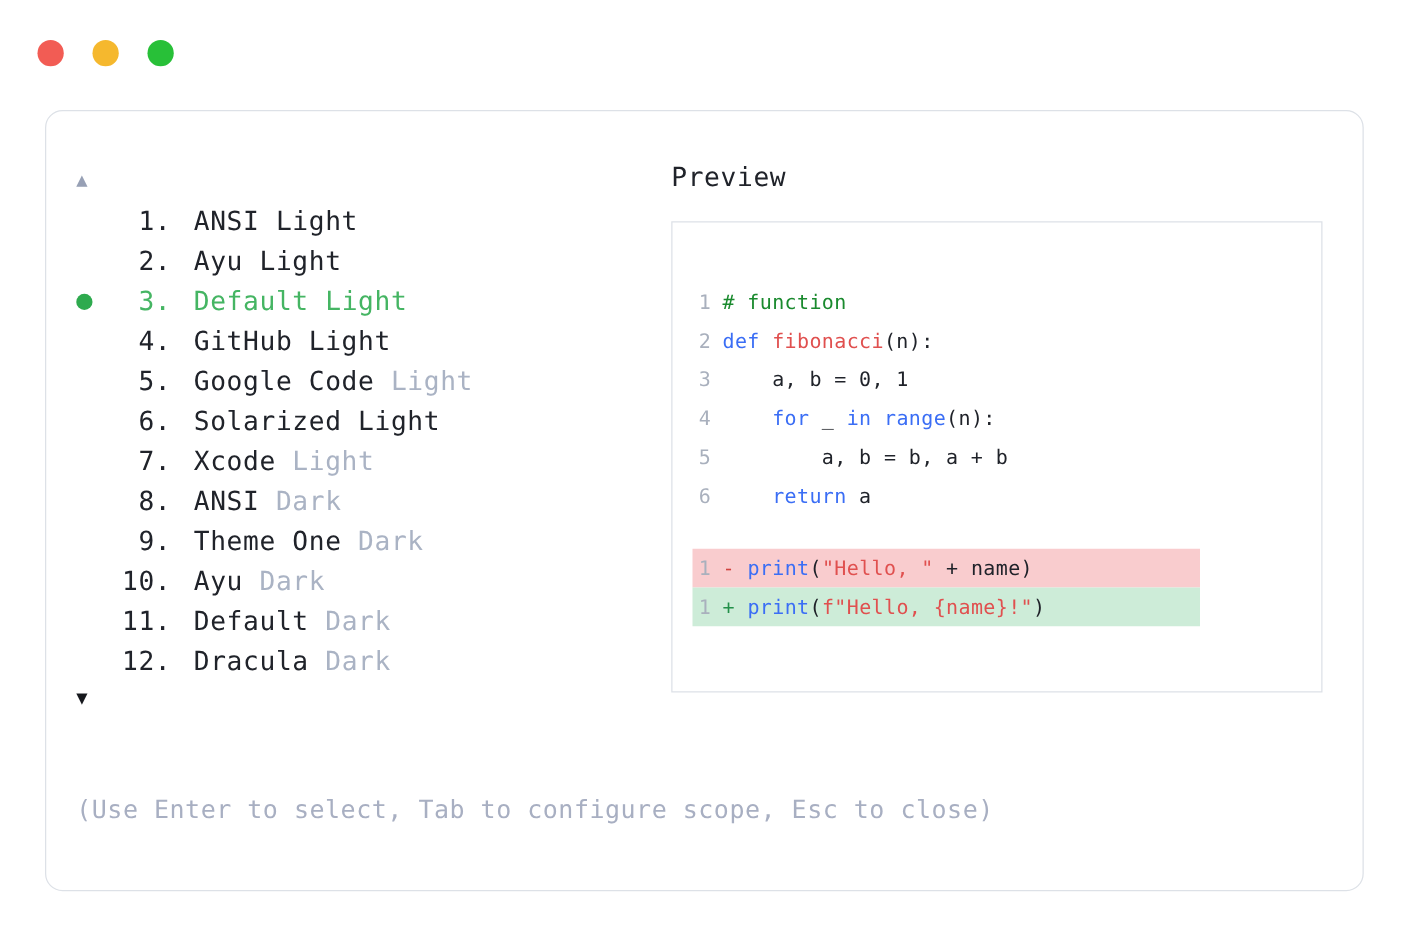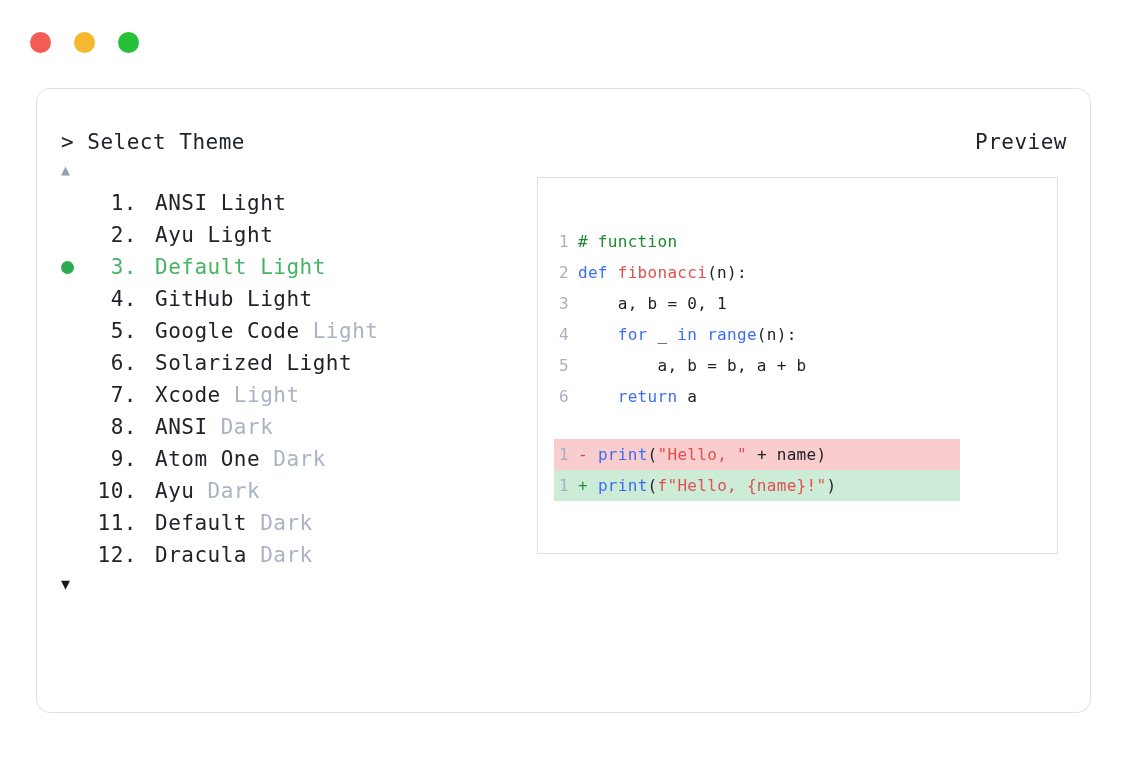--- a/index.html
+++ b/index.html
@@ -139,21 +139,20 @@
     position: absolute;
     left: 500px;
     top: 40px;
     width: 530px;
   }
   .preview-title {
     font-size: 21px;
     line-height: 26px;
     color: #20232a;
     letter-spacing: 0.5px;
-    text-align: right;
   }
   .preview-panel {
     margin-top: 22px;
     width: 521px;
     height: 377px;
     box-sizing: border-box;
     border: 1.5px solid #dde1e7;
     background: #ffffff;
     position: relative;
   }
@@ -217,44 +216,44 @@
     <span class="dot red" style="background: rgb(242, 92, 84);"></span>
     <span class="dot amber" style="background: rgb(245, 184, 46);"></span>
     <span class="dot green" style="background: rgb(40, 192, 56);"></span>
   </div>
 </div>
 
 <div class="card">
   <div class="card-inner">
 
     <div class="selector">
-      <div class="prompt">&gt; Select Theme</div>
 
       <div class="scroll-arrow up">▲</div>
 
       <div class="theme-list" id="theme-list">
           <div class="theme-row"><span class="bullet-cell"><span class="bullet hidden"></span></span><span class="idx">1.</span><span class="sep"> </span><span class="label-main">ANSI</span><span class="label-main"> Light</span></div>
           <div class="theme-row"><span class="bullet-cell"><span class="bullet hidden"></span></span><span class="idx">2.</span><span class="sep"> </span><span class="label-main">Ayu</span><span class="label-main"> Light</span></div>
           <div class="theme-row"><span class="bullet-cell"><span class="bullet"></span></span><span class="idx sel">3.</span><span class="sep sel"> </span><span class="label-main sel">Default</span><span class="label-main sel"> Light</span></div>
           <div class="theme-row"><span class="bullet-cell"><span class="bullet hidden"></span></span><span class="idx">4.</span><span class="sep"> </span><span class="label-main">GitHub</span><span class="label-main"> Light</span></div>
           <div class="theme-row"><span class="bullet-cell"><span class="bullet hidden"></span></span><span class="idx">5.</span><span class="sep"> </span><span class="label-main">Google Code</span><span class="label-dim"> Light</span></div>
           <div class="theme-row"><span class="bullet-cell"><span class="bullet hidden"></span></span><span class="idx">6.</span><span class="sep"> </span><span class="label-main">Solarized</span><span class="label-main"> Light</span></div>
           <div class="theme-row"><span class="bullet-cell"><span class="bullet hidden"></span></span><span class="idx">7.</span><span class="sep"> </span><span class="label-main">Xcode</span><span class="label-dim"> Light</span></div>
           <div class="theme-row"><span class="bullet-cell"><span class="bullet hidden"></span></span><span class="idx">8.</span><span class="sep"> </span><span class="label-main">ANSI</span><span class="label-dim"> Dark</span></div>
-          <div class="theme-row"><span class="bullet-cell"><span class="bullet hidden"></span></span><span class="idx">9.</span><span class="sep"> </span><span class="label-main">Atom One</span><span class="label-dim"> Dark</span></div>
+          <div class="theme-row"><span class="bullet-cell"><span class="bullet hidden"></span></span><span class="idx">9.</span><span class="sep"> </span><span class="label-main">Theme One</span><span class="label-dim"> Dark</span></div>
           <div class="theme-row"><span class="bullet-cell"><span class="bullet hidden"></span></span><span class="idx">10.</span><span class="sep"> </span><span class="label-main">Ayu</span><span class="label-dim"> Dark</span></div>
           <div class="theme-row"><span class="bullet-cell"><span class="bullet hidden"></span></span><span class="idx">11.</span><span class="sep"> </span><span class="label-main">Default</span><span class="label-dim"> Dark</span></div>
           <div class="theme-row"><span class="bullet-cell"><span class="bullet hidden"></span></span><span class="idx">12.</span><span class="sep"> </span><span class="label-main">Dracula</span><span class="label-dim"> Dark</span></div>
         </div>
 
       <div class="scroll-arrow down">▼</div>
     </div>
 
     <div class="preview-col">
       <div class="preview-title">Preview</div>
       <div class="preview-panel">
         <div class="code-block" id="code-block"><span class="code-line"><span class="ln">1</span><span class="tok-comment"># function</span></span><span class="code-line"><span class="ln">2</span><span class="tok-keyword">def </span><span class="tok-func">fibonacci</span><span class="tok-plain">(n):</span></span><span class="code-line"><span class="ln">3</span><span class="tok-plain">    a, b = </span><span class="tok-number">0</span><span class="tok-plain">, </span><span class="tok-number">1</span></span><span class="code-line"><span class="ln">4</span><span class="tok-plain">    </span><span class="tok-keyword">for</span><span class="tok-plain"> _ </span><span class="tok-keyword">in</span><span class="tok-plain"> </span><span class="tok-builtin">range</span><span class="tok-plain">(n):</span></span><span class="code-line"><span class="ln">5</span><span class="tok-plain">        a, b = b, a + b</span></span><span class="code-line"><span class="ln">6</span><span class="tok-plain">    </span><span class="tok-keyword">return</span><span class="tok-plain"> a</span></span><span class="diff-block" style="display: block;"><span class="diff-line del"><span class="ln">1</span><span class="diff-sign">-</span><span class="tok-plain"> </span><span class="tok-builtin">print</span><span class="tok-plain">(</span><span class="tok-string">"Hello, "</span><span class="tok-plain"> + name)</span></span><span class="diff-line add"><span class="ln">1</span><span class="diff-sign">+</span><span class="tok-plain"> </span><span class="tok-builtin">print</span><span class="tok-plain">(</span><span class="tok-string">f"Hello, {name}!"</span><span class="tok-plain">)</span></span></span></div>
       </div>
     </div>
 
+    <div class="hint">(Use Enter to select, Tab to configure scope, Esc to close)</div>
 
   </div>
 </div>
 
 </body></html>

